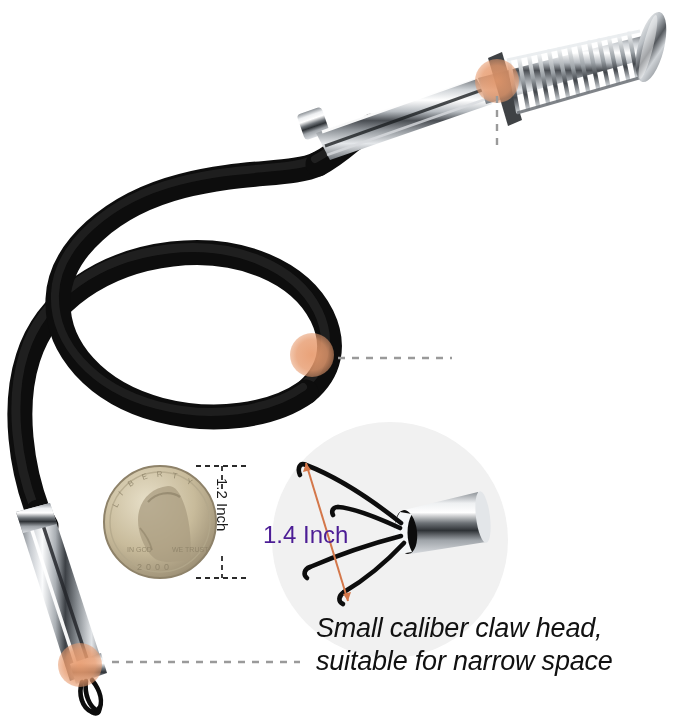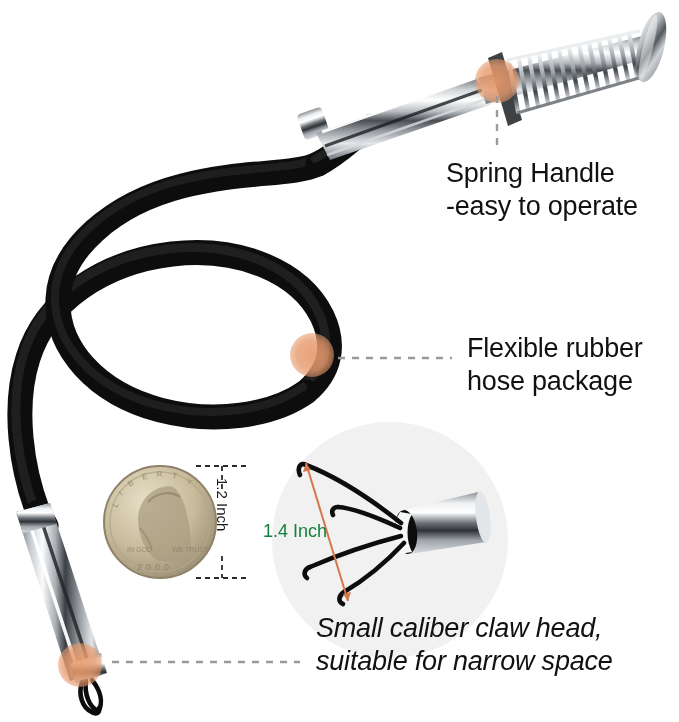--- a/index.html
+++ b/index.html
@@ -37,22 +37,22 @@
     letter-spacing:0px;
     white-space:pre;
   }
   #dim-coin{
     left:214px; top:478px;
     writing-mode:vertical-rl;
     text-orientation:mixed;
   }
   #dim-claw{
     left:263px; top:521px;
-    color:#15803d;
-    font-size:18px;
+    color:#4c1d95;
+    font-size:24px;
   }
 </style>
 </head>
 <body>
 
 <div id="stage">
 
   <svg id="art" viewBox="0 0 679 722">
     <defs>
 
@@ -273,25 +273,21 @@
 
     <g stroke="#2a2a2a" stroke-width="1.8" stroke-dasharray="5 4" fill="none">
       <line x1="196" y1="466" x2="247" y2="466"></line>
       <line x1="196" y1="578" x2="247" y2="578"></line>
       <line x1="222" y1="466" x2="222" y2="490"></line>
       <line x1="222" y1="556" x2="222" y2="578"></line>
     </g>
 
   </svg>
 
-  <div class="callout" id="callout-spring">Spring Handle
--easy to operate</div>
-
-  <div class="callout" id="callout-hose">Flexible rubber
-hose package</div>
+
 
   <div class="callout" id="callout-claw">Small caliber claw head,
 suitable for narrow space</div>
 
   <div class="dimtext" id="dim-coin">1.2 Inch</div>
 
   <div class="dimtext" id="dim-claw">1.4 Inch</div>
 
 </div>
 

